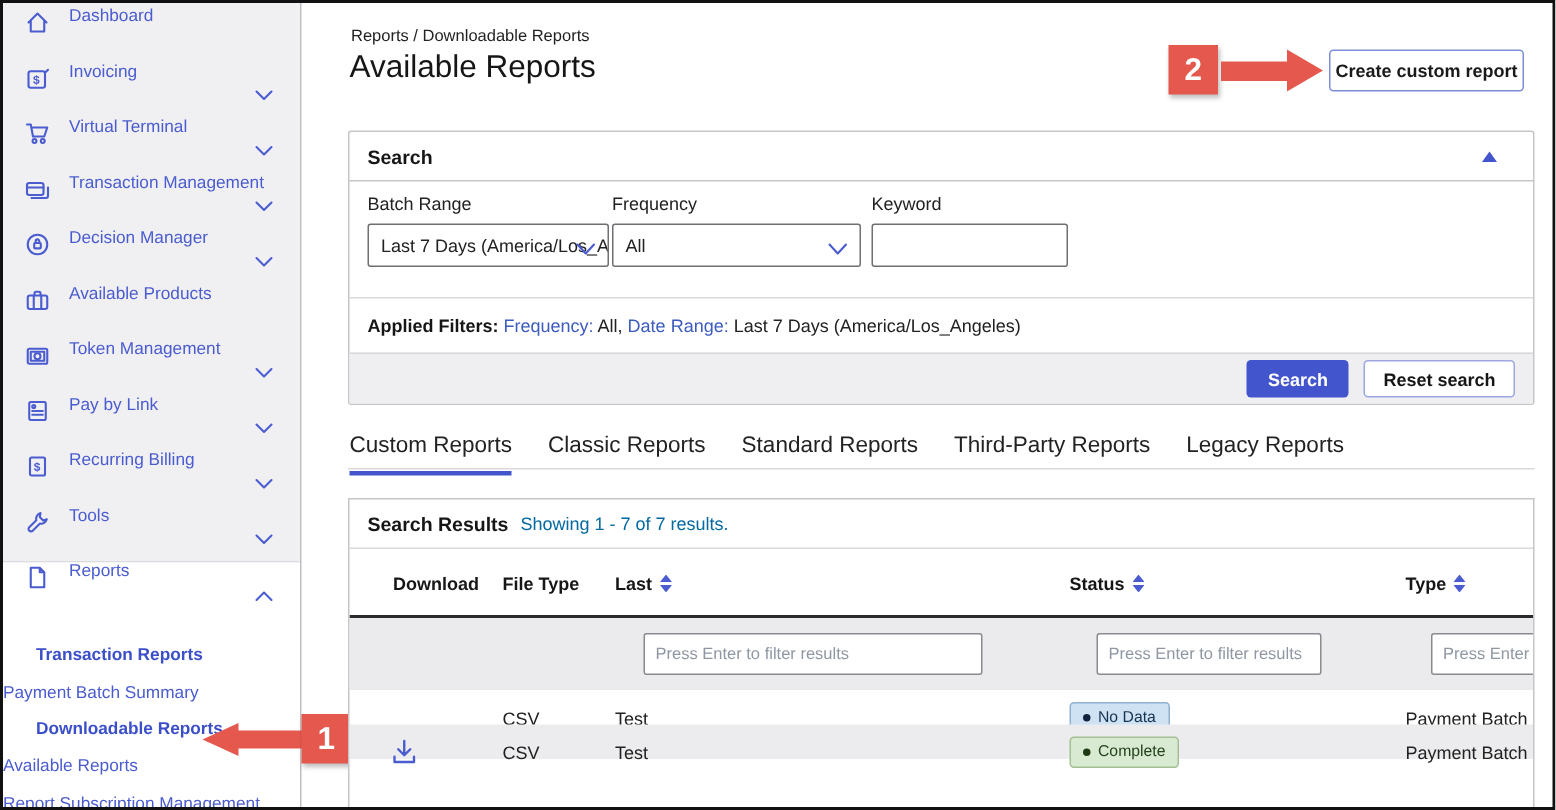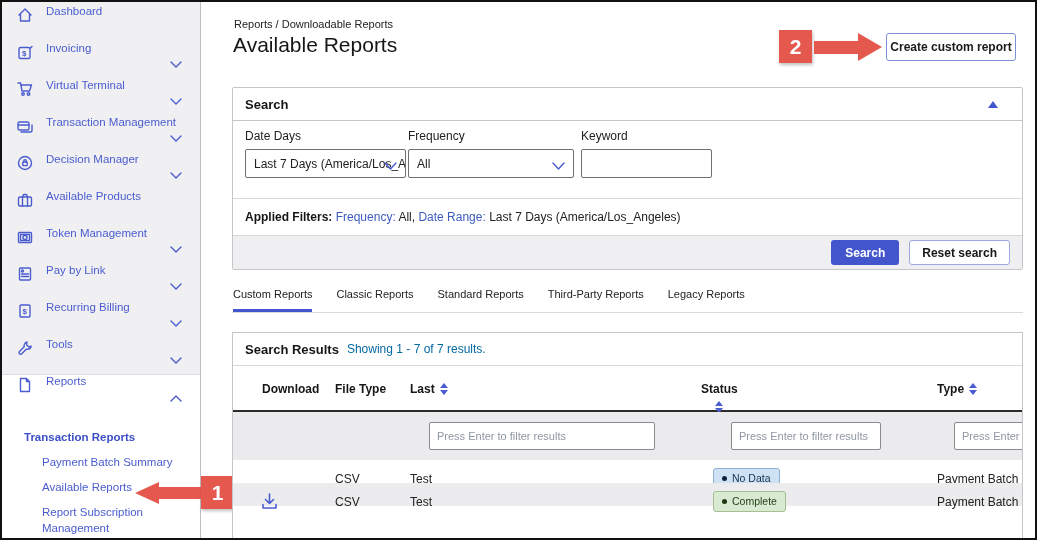--- a/index.html
+++ b/index.html
@@ -17,21 +17,21 @@
   .nav-item .ic { width:20px; height:20px; margin-right:11px; flex:0 0 20px; display:flex;
                   align-items:center; justify-content:center; }
   .nav-item .lbl { font-size:11.5px; color:#4a5cd0; }
   .nav-item .chev { position:absolute; right:18px; top:13px; }
   svg.blue { stroke:#4a5cd0; fill:none; stroke-width:1.4; stroke-linecap:round; stroke-linejoin:round; }
   svg.blue text { stroke:none; fill:#4a5cd0; font-weight:bold; }
   .reports-section { position:absolute; left:0; top:373px; width:100%; background:#fff; }
   .subnav { padding-top:9px; }
   .subnav .heading { padding-left:22px; font-size:11.5px; font-weight:bold; color:#3b4fc9;
                      line-height:16px; margin-top:8px; }
-  .subnav .slink { padding-left:40px; font-size:11.5px; color:#4a5cd0; line-height:16px;
+  .subnav .slink { font-size:11.5px; color:#4a5cd0; line-height:16px;
                    margin-top:9px; cursor:pointer; }
 
   
   .breadcrumb { position:absolute; left:232px; top:16px; font-size:11px; color:#222; }
   .page-title { position:absolute; left:231px; top:31px; font-size:21px; color:#161616; }
   .create-btn { position:absolute; left:884px; top:31px; width:130px; height:28px;
                 background:#fff; border:1px solid #7c8ed6; border-radius:3px;
                 font-size:12px; font-weight:bold; color:#1a1a1a; display:flex;
                 align-items:center; justify-content:center; cursor:pointer; }
 
@@ -79,36 +79,36 @@
                justify-content:flex-end; gap:10px; padding-right:12px; }
   .btn-primary { height:25px; padding:0 14px; background:#4355cc; color:#fff; border:none;
                  border-radius:3px; font-size:12px; font-weight:bold; cursor:pointer;
                  font-family:"Liberation Sans", sans-serif; }
   .btn-secondary { height:25px; padding:0 12px; background:#fff; color:#161616;
                    border:1px solid #9aa7e0; border-radius:3px; font-size:12px; font-weight:bold;
                    cursor:pointer; font-family:"Liberation Sans", sans-serif; }
 
   
   .tabs { position:absolute; left:231px; top:286px; display:flex; gap:24px; }
-  .tab { font-size:11px; color:#222; padding-bottom:9px; cursor:pointer; position:relative; }
+  .tab { font-size:15px; color:#222; padding-bottom:9px; cursor:pointer; position:relative; }
   .tab.active { border-bottom:3px solid #4355cc; }
   .tabs-divider { position:absolute; left:230px; width:791px; top:310px; height:1px; background:#d9d9dc; }
 
   
   .results-panel { position:absolute; left:230px; top:330px; width:791px; height:209px;
                    background:#fff; border:1px solid #c6c6c9; border-bottom:none; overflow:hidden; }
   .rp-header { position:relative; height:33px; border-bottom:1px solid #d9d9dc;
                display:flex; align-items:center; gap:8px; padding-left:12px; }
   .rp-header .ttl { font-size:13px; font-weight:bold; color:#161616; }
   .rp-header .sum { font-size:12px; color:#0369a1; }
   .thead { position:relative; height:46px; border-bottom:2px solid #2b2b2b; }
   .th { position:absolute; top:16px; font-size:12px; font-weight:bold; color:#161616;
         display:flex; align-items:center; gap:5px; }
   .c-download { left:29px; } .c-filetype { left:102px; } .c-name { left:177px; }
-  .c-status { left:468px;flex-direction:column; } .c-type { left:704px; }
+  .c-status { left:480px; } .c-type { left:704px; }
   .filter-row { position:relative; height:48px; background:#ebebed; }
   .filter-row input { position:absolute; top:10px; height:28px; background:#fff;
                       border:1px solid #8a8a8f; border-radius:2px; font-size:11px;
                       padding:0 7px; color:#333; font-family:"Liberation Sans", sans-serif;margin-left:17px; }
   .filter-row input::placeholder { color:#8f97a3; }
   .fi-name { left:179px; width:226px; } .fi-status { left:481px; width:150px; }
   .fi-type { left:704px; width:110px; }
   .trow { position:relative; height:23px; }
   .trow.alt { background:#ececee; }
   .td { position:absolute; top:12px; font-size:12px; color:#222; white-space:nowrap; }
@@ -285,20 +285,21 @@
         <span class="lbl">Reports</span>
         <span class="chev">
           <svg class="blue" width="12" height="8" viewBox="0 0 12 8">
               <path d="M1 7 L6 2 L11 7"></path>
             </svg>
         </span>
       </div>
       <div class="subnav">
         <div class="heading">Transaction Reports</div>
         <div class="slink">Payment Batch Summary</div>
+        <div class="heading">Downloadable Reports</div>
         <div class="slink">Available Reports</div>
         <div class="slink">Report Subscription Management</div>
       </div>
     </div>
   </div>
 
   <div class="breadcrumb">Reports / Downloadable Reports</div>
   <div class="page-title">Available Reports</div>
   <button class="create-btn">Create custom report</button>
 
@@ -309,21 +310,21 @@
   <div class="ann1-tail"></div>
   <div class="ann-box ann1-box">1</div>
 
   <div class="search-panel">
     <div class="sp-header">
       <span class="ttl">Search</span>
       <span class="caret-up"></span>
     </div>
     <div class="sp-fields">
       <div class="field f-date">
-        <div class="flabel">Date Days</div>
+        <div class="flabel">Batch Range</div>
         <div class="selectbox">
           <span>Last 7 Days (America/Los_Angeles)</span>
           <span class="schev">
             <svg class="blue" width="13" height="9" viewBox="0 0 13 9">
                 <path d="M1 1 L6.5 7 L12 1"></path>
               </svg>
           </span>
         </div>
       </div>
       <div class="field f-freq">

